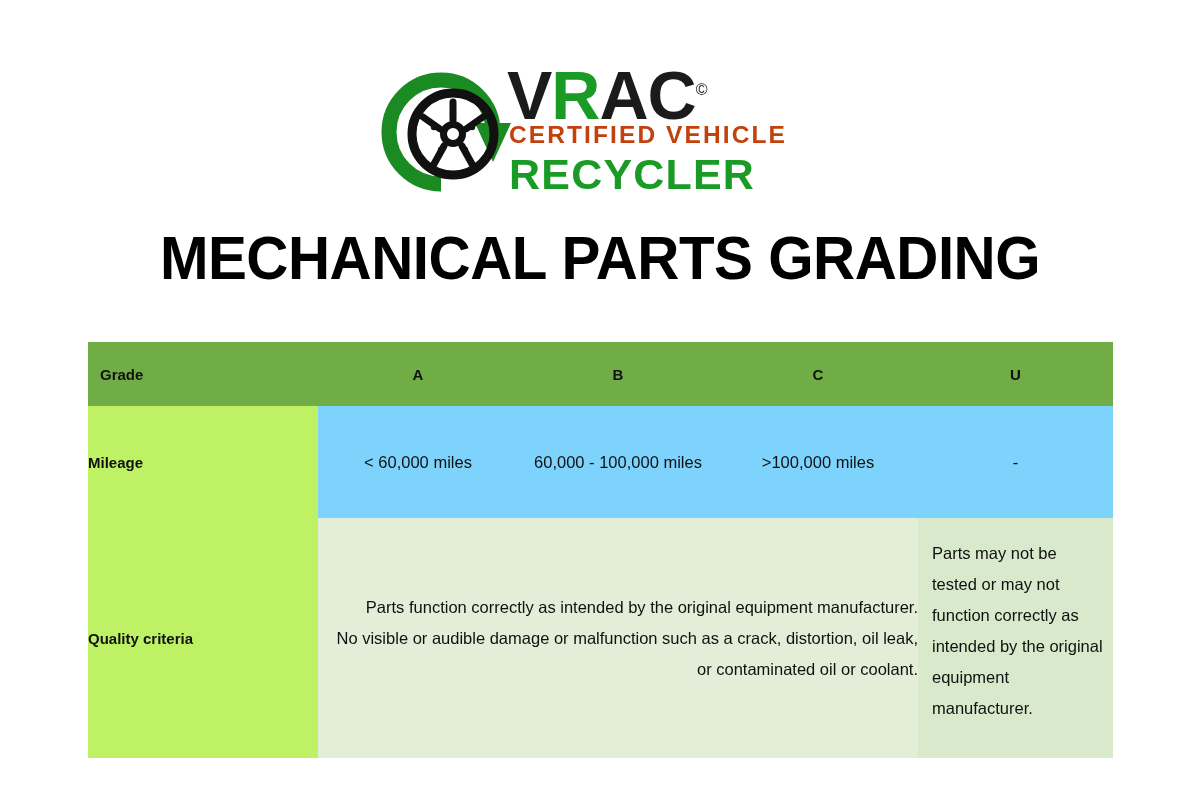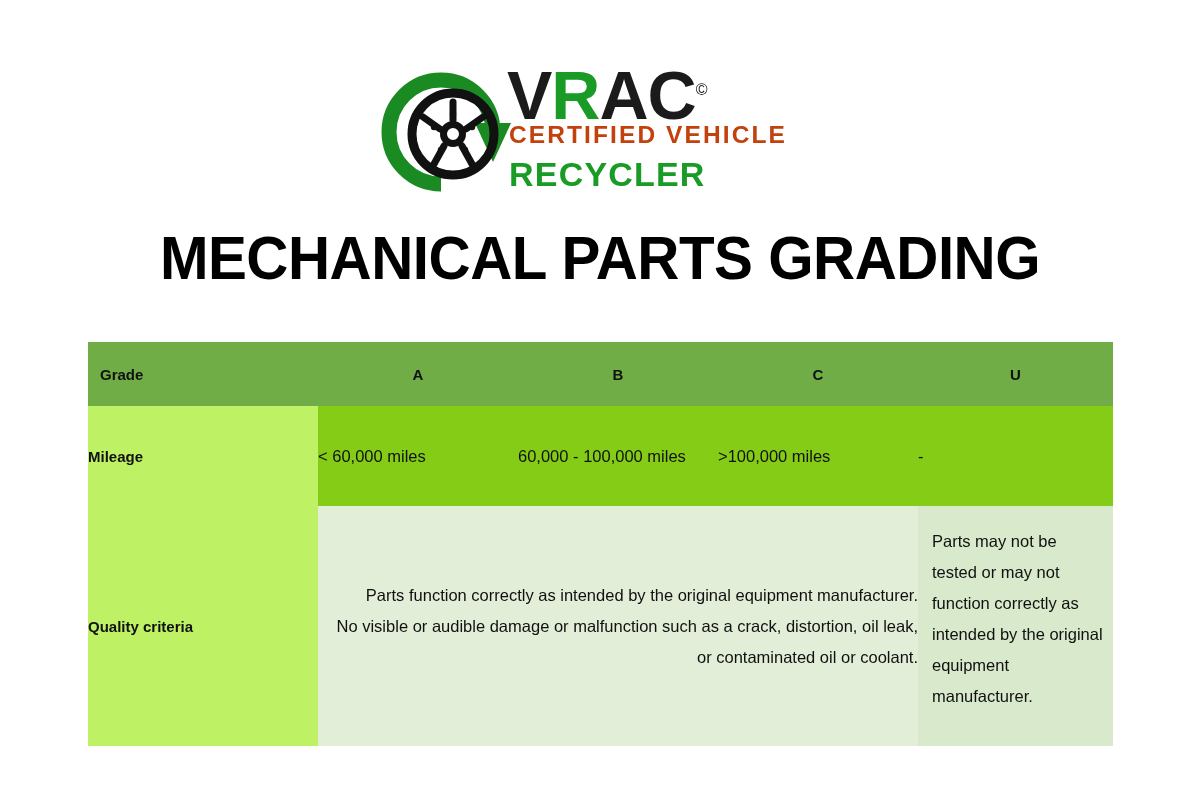--- a/index.html
+++ b/index.html
@@ -66,21 +66,21 @@
     font-size: 24.5px;
     font-weight: bold;
     letter-spacing: 2.1px;
     color: #c2410c;
     white-space: nowrap;
   }
   .logo-line-recycler {
     position: absolute;
     left: 2px;
     top: 92px;
-    font-size: 34px;
+    font-size: 43px;
     font-weight: bold;
     letter-spacing: 1.2px;
     color: #199b26;
     line-height: 48px;
     white-space: nowrap;
   }
 
   
   .page-title {
     position: absolute;
@@ -142,22 +142,23 @@
     font-size: 15px;
     font-weight: bold;
     color: #111111;
     padding-left: 12px;
     border-top: 3px solid #ffffff;
     border-right: 3px solid #ffffff;
   }
 
   
   .cell-mileage {
-    background: #84cc16;
-    height: 100px;
+    background: #7dd3fc;
+    height: 112px;
+    text-align: center;
     font-size: 16.5px;
     color: #111111;
     line-height: 30px;
     border-top: 3px solid #ffffff;
     border-right: 3px solid #ffffff;
     padding: 0 8px;
   }
   .cell-mileage.last { border-right: none; }
 
   

